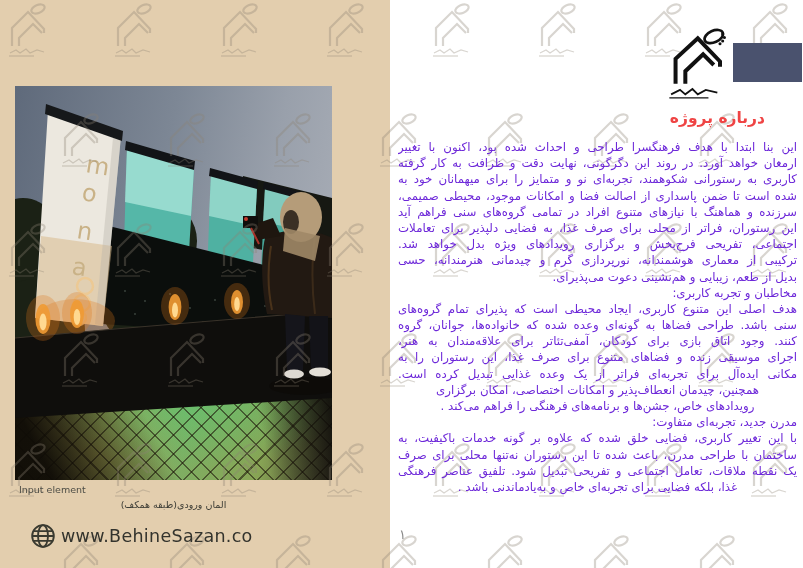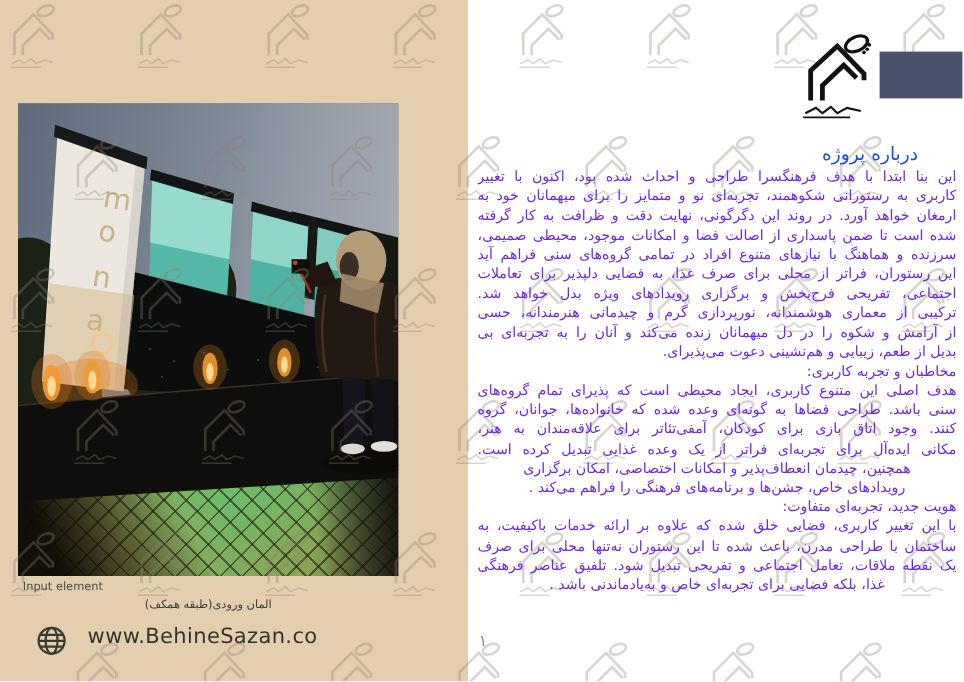--- a/index.html
+++ b/index.html
@@ -26,31 +26,31 @@
 
   
   #wm-layer{position:absolute;left:0;top:0;width:803px;height:568px;z-index:20;pointer-events:none;}
   .wm{position:absolute;opacity:0.33;}
 
   
   .content{position:absolute;left:0;top:0;width:803px;height:568px;z-index:30;pointer-events:none;}
   .content *{pointer-events:auto;}
   .logo-block{position:absolute;left:664px;top:26px;width:64px;height:78px;}
   .accent-rect{position:absolute;left:733px;top:43px;width:69px;height:39px;background:#4a526e;}
-  .article-title{position:absolute;right:38px;top:119px;font-size:15.5px;font-weight:normal;color:#1d4ed8;direction:rtl;}
+  .article-title{position:absolute;right:38px;top:109px;font-size:15.5px;font-weight:bold;color:#ef4444;direction:rtl;}
   #article-lines{position:absolute;left:398px;top:139px;width:399px;direction:rtl;color:#6d28d9;}
   .line{height:16.2px;line-height:16.4px;font-size:11.8px;overflow:hidden;direction:rtl;
         text-align:justify;text-align-last:justify;}
   .line.e{text-align-last:right;}
   .line.c{text-align-last:center;}
 
   .caption-en{position:absolute;left:19px;top:484px;font-size:9.5px;color:#4c4c45;}
   .caption-fa{position:absolute;left:15px;top:483px;width:317px;text-align:center;direction:rtl;
               font-size:9.5px;color:#3c3c35;margin-top:16px;}
-  .footer{position:absolute;left:30px;top:521px;height:30px;display:flex;align-items:flex-start;gap:17px;}
+  .footer{position:absolute;left:30px;top:521px;height:30px;display:flex;align-items:center;gap:5px;}
   .footer .url{font-size:17.5px;color:#33332d;letter-spacing:0.3px;}
   .page-number{position:absolute;left:399px;top:527px;font-size:13px;color:#8a8a8a;}
 </style>
 </head>
 <body>
 
 <div id="stage">
 
   <div class="left-panel"></div>
   <div class="right-panel"></div>
@@ -726,38 +726,38 @@
           <path d="M8,76 L18,71 L24,76 L32,70 L38,76 L47,71 L60,74" stroke-width="2"></path>
           <path d="M6,80 L50,80" stroke-width="1.6"></path>
         </g>
       </svg>
     </div>
     <div class="accent-rect"></div>
 
     <div class="article-title">درباره پروژه</div>
     <div id="article-lines">
         <div class="line j">این بنا ابتدا با هدف فرهنگسرا طراحی و احداث شده بود، اکنون با تغییر</div>
+        <div class="line j">ارمغان خواهد آورد. در روند این دگرگونی، نهایت دقت و ظرافت به کار گرفته</div>
         <div class="line j">کاربری به رستورانی شکوهمند، تجربه‌ای نو و متمایز را برای میهمانان خود به</div>
-        <div class="line j">ارمغان خواهد آورد. در روند این دگرگونی، نهایت دقت و ظرافت به کار گرفته</div>
         <div class="line j">شده است تا ضمن پاسداری از اصالت فضا و امکانات موجود، محیطی صمیمی،</div>
         <div class="line j">سرزنده و هماهنگ با نیازهای متنوع افراد در تمامی گروه‌های سنی فراهم آید</div>
         <div class="line j">این رستوران، فراتر از محلی برای صرف غذا، به فضایی دلپذیر برای تعاملات</div>
         <div class="line j">اجتماعی، تفریحی فرح‌بخش و برگزاری رویدادهای ویژه بدل خواهد شد.</div>
         <div class="line j">ترکیبی از معماری هوشمندانه، نورپردازی گرم و چیدمانی هنرمندانه، حسی</div>
-        <div class="line j">از آرامش و شکوه را در دل میهمانان زنده می‌کند و آنان را به تجربه‌ای بی</div>
         <div class="line e">بدیل از طعم، زیبایی و هم‌نشینی دعوت می‌پذیرای.</div>
         <div class="line e">مخاطبان و تجربه کاربری:</div>
         <div class="line j">هدف اصلی این متنوع کاربری، ایجاد محیطی است که پذیرای تمام گروه‌های</div>
         <div class="line j">سنی باشد. طراحی فضاها به گونه‌ای وعده شده که خانواده‌ها، جوانان، گروه</div>
         <div class="line j">کنند. وجود اتاق بازی برای کودکان، آمفی‌تئاتر برای علاقه‌مندان به هنر،</div>
+        <div class="line j">اجرای موسیقی زنده و فضاهای متنوع برای صرف غذا، این رستوران را به</div>
         <div class="line j">مکانی ایده‌آل برای تجربه‌ای فراتر از یک وعده غذایی تبدیل کرده است.</div>
         <div class="line c">همچنین، چیدمان انعطاف‌پذیر و امکانات اختصاصی، امکان برگزاری</div>
         <div class="line c">رویدادهای خاص، جشن‌ها و برنامه‌های فرهنگی را فراهم می‌کند .</div>
-        <div class="line e">هویت جدید، تجربه‌ای متفاوت:</div>
-        <div class="line j">با این تغییر کاربری، فضایی خلق شده که علاوه بر ارائه خدمات باکیفیت، به</div>
+        <div class="line e">مدرن جدید، تجربه‌ای متفاوت:</div>
+        <div class="line j">با این تغییر کاربری، فضایی خلق شده که علاوه بر گونه خدمات باکیفیت، به</div>
         <div class="line j">ساختمان با طراحی مدرن، باعث شده تا این رستوران نه‌تنها محلی برای صرف</div>
         <div class="line j">یک نقطه ملاقات، تعامل اجتماعی و تفریحی تبدیل شود. تلفیق عناصر فرهنگی</div>
         <div class="line c">غذا، بلکه فضایی برای تجربه‌ای خاص و به‌یادماندنی باشد .</div>
       </div>
 
     <div class="caption-en">Input element</div>
     <div class="caption-fa">المان ورودی(طبقه همکف)</div>
 
     <div class="footer">
       <svg width="26" height="26" viewBox="0 0 24 24">

